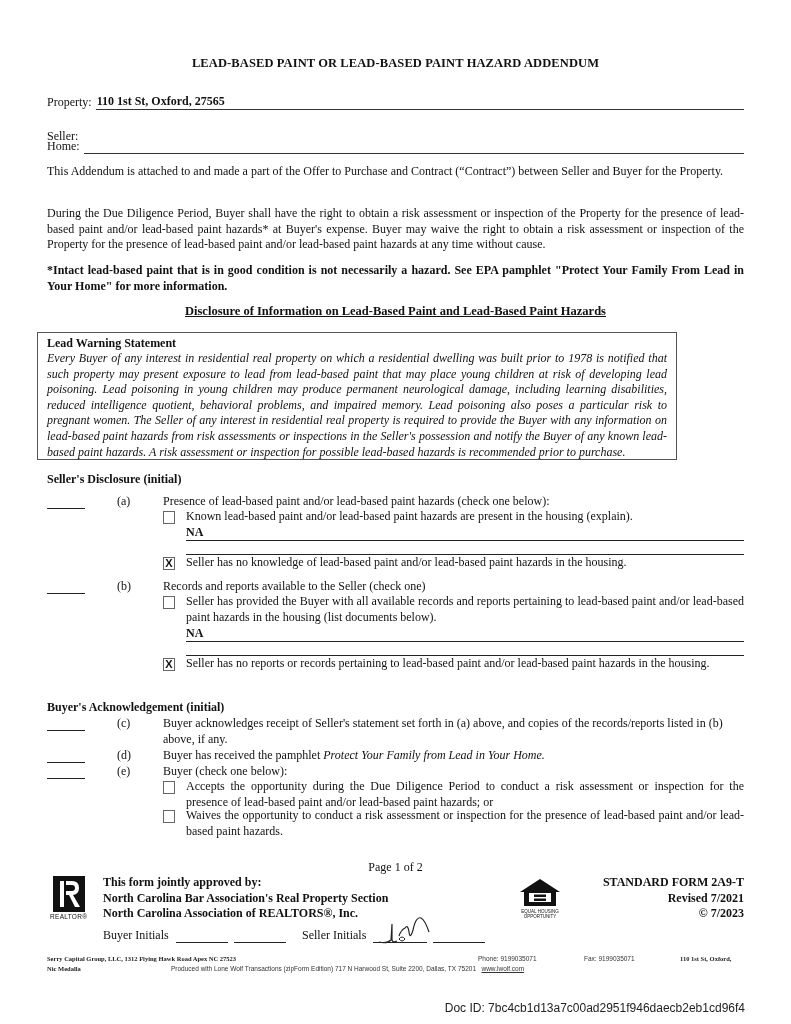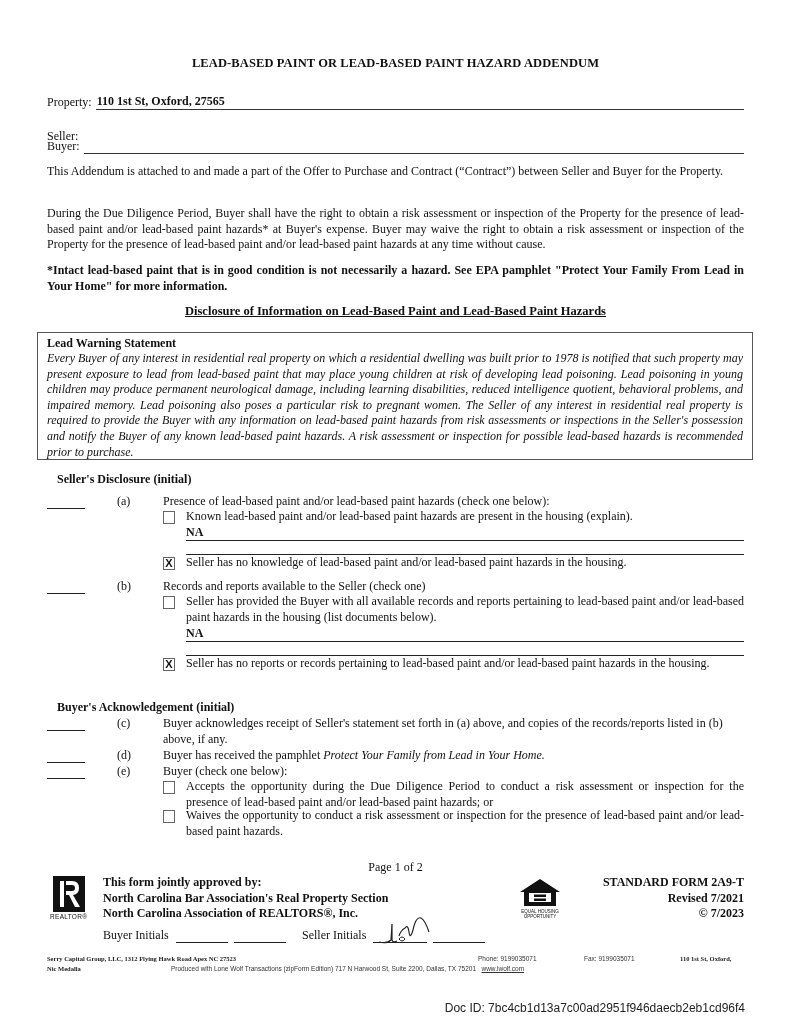--- a/index.html
+++ b/index.html
@@ -6,24 +6,24 @@
   html, body { width: 791px; height: 1024px; background: #ffffff; overflow: hidden; }
   body { position: relative; font-family: "Liberation Serif", "DejaVu Serif", serif; color: #111; font-size: 12px; }
   .abs { position: absolute; }
   .title { left: 0; width: 791px; top: 56px; text-align: center; font-weight: bold; font-size: 12.5px; letter-spacing: 0.1px; }
   .field-row { left: 47px; width: 697px; height: 16px; display: flex; align-items: center; font-size: 12px; }
   .field-row .lbl { white-space: nowrap; padding-right: 4px; }
   .field-row .val { flex: 1; border-bottom: 1px solid #333; font-weight: bold; height: 15px; line-height: 13px; padding-left: 1px; white-space: nowrap; }
   .para { left: 47px; width: 697px; font-size: 12px; line-height: 15.6px; text-align: justify; }
   .para.bold { font-weight: bold; }
   .subtitle { left: 0; width: 791px; text-align: center; font-weight: bold; font-size: 12.5px; }
-  .warn-box { left: 37px; top: 332px; width: 716px; height: 128px; border: 1px solid #555; padding: 3px 9px; }
+  .warn-box { left: 37px; top: 332px; width: 640px; height: 128px; border: 1px solid #555; padding: 3px 9px; }
   .warn-box .hd { font-weight: bold; font-size: 12px; line-height: 15px; }
   .warn-box .bd { font-style: italic; font-size: 12px; line-height: 15.6px; text-align: justify; }
-  .sec-hd { left: 57px; font-weight: bold; font-size: 12px; }
+  .sec-hd { left: 47px; font-weight: bold; font-size: 12px; }
   .initial-line { width: 38px; border-bottom: 1px solid #222; height: 1px; }
   .letter { font-size: 12px; }
   .item-text { font-size: 12px; line-height: 15.6px; text-align: justify; }
   .cbx { width: 12px; height: 13px; border: 1px solid #666; background: #fff; font-family: "Liberation Sans", sans-serif; font-weight: bold; font-size: 11px; line-height: 11px; text-align: center; }
   .na-line { border-bottom: 1px solid #222; font-weight: bold; font-size: 12px; height: 16px; line-height: 14px; }
   .blank-line { border-bottom: 1px solid #222; height: 1px; }
   .footer-bold { font-weight: bold; font-size: 12px; line-height: 15.5px; }
   .tiny-sans { font-family: "Liberation Sans", sans-serif; font-size: 6.5px; color: #333; }
   .tiny-serif { font-family: "Liberation Serif", serif; font-weight: bold; font-size: 6.5px; color: #222; }
   .docid { font-family: "Liberation Sans", sans-serif; font-size: 12px; color: #222; }
@@ -35,21 +35,21 @@
 <div class="abs title">LEAD-BASED PAINT OR LEAD-BASED PAINT HAZARD ADDENDUM</div>
 
 <div class="abs field-row" style="top:94px;">
   <span class="lbl">Property:</span>
   <span class="val">110 1st St, Oxford,   27565</span>
 </div>
 <div class="abs field-row" style="top:128px;">
   <span class="lbl">Seller:</span>
 </div>
 <div class="abs field-row" style="top:138px;">
-  <span class="lbl">Buyer:</span>
+  <span class="lbl">Home:</span>
   <span class="val"></span>
 </div>
 
 <div class="abs para" style="top:164px;">This Addendum is attached to and made a part of the Offer to Purchase and Contract (“Contract”) between Seller and Buyer for the Property.</div>
 <div class="abs para" style="top:206px;">During the Due Diligence Period, Buyer shall have the right to obtain a risk assessment or inspection of the Property for the presence of lead-based paint and/or lead-based paint hazards* at Buyer's expense.  Buyer may waive the right to obtain a risk assessment or inspection of the Property for the presence of lead-based paint and/or lead-based paint hazards at any time without cause.</div>
 <div class="abs para bold" style="top:263px;">*Intact lead-based paint that is in good condition is not necessarily a hazard.  See EPA pamphlet "Protect Your Family From Lead in Your Home" for more information.</div>
 <div class="abs subtitle" style="top:304px;text-decoration:underline;">Disclosure of Information on Lead-Based Paint and Lead-Based Paint Hazards</div>
 
 <div class="abs warn-box">
   <div class="hd">Lead Warning Statement</div>

